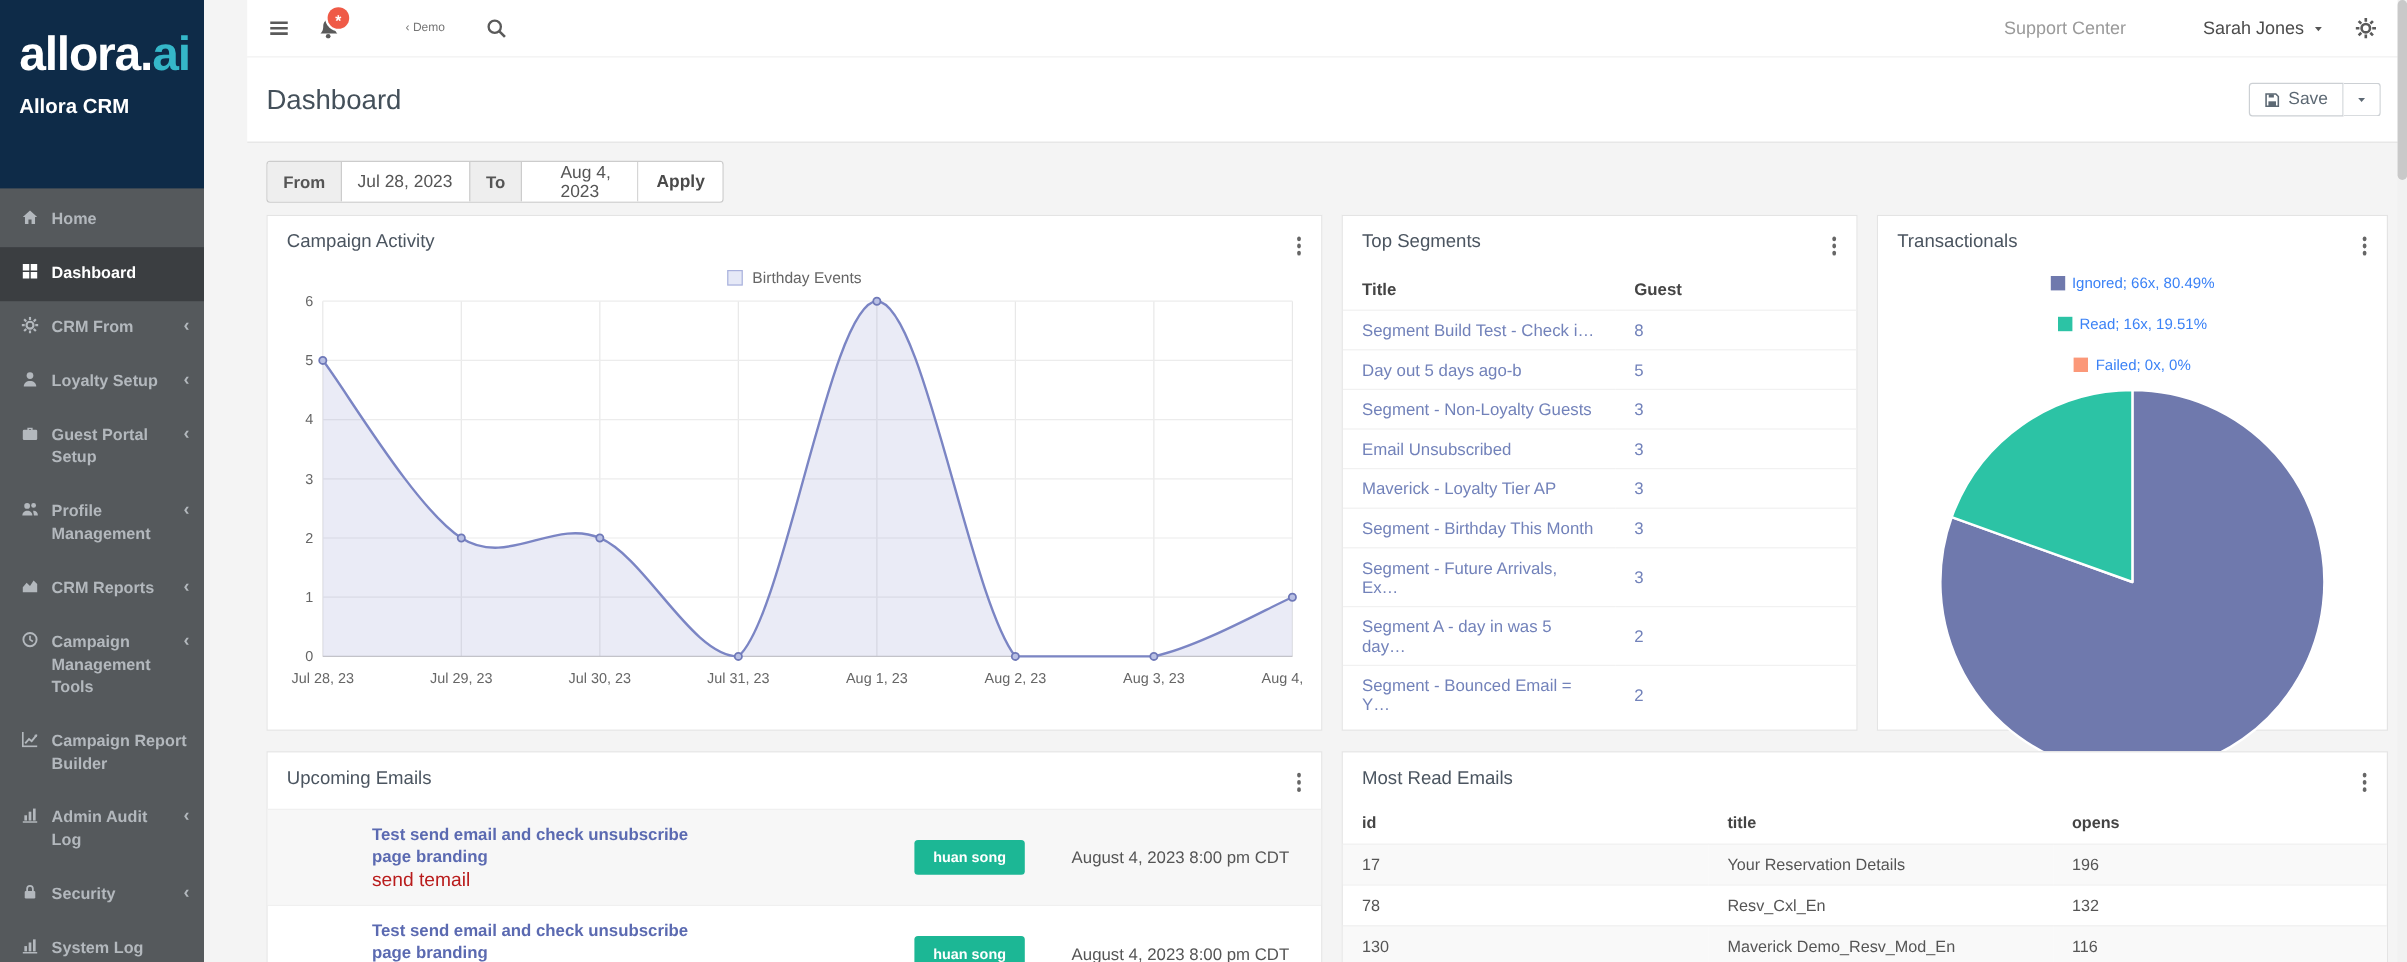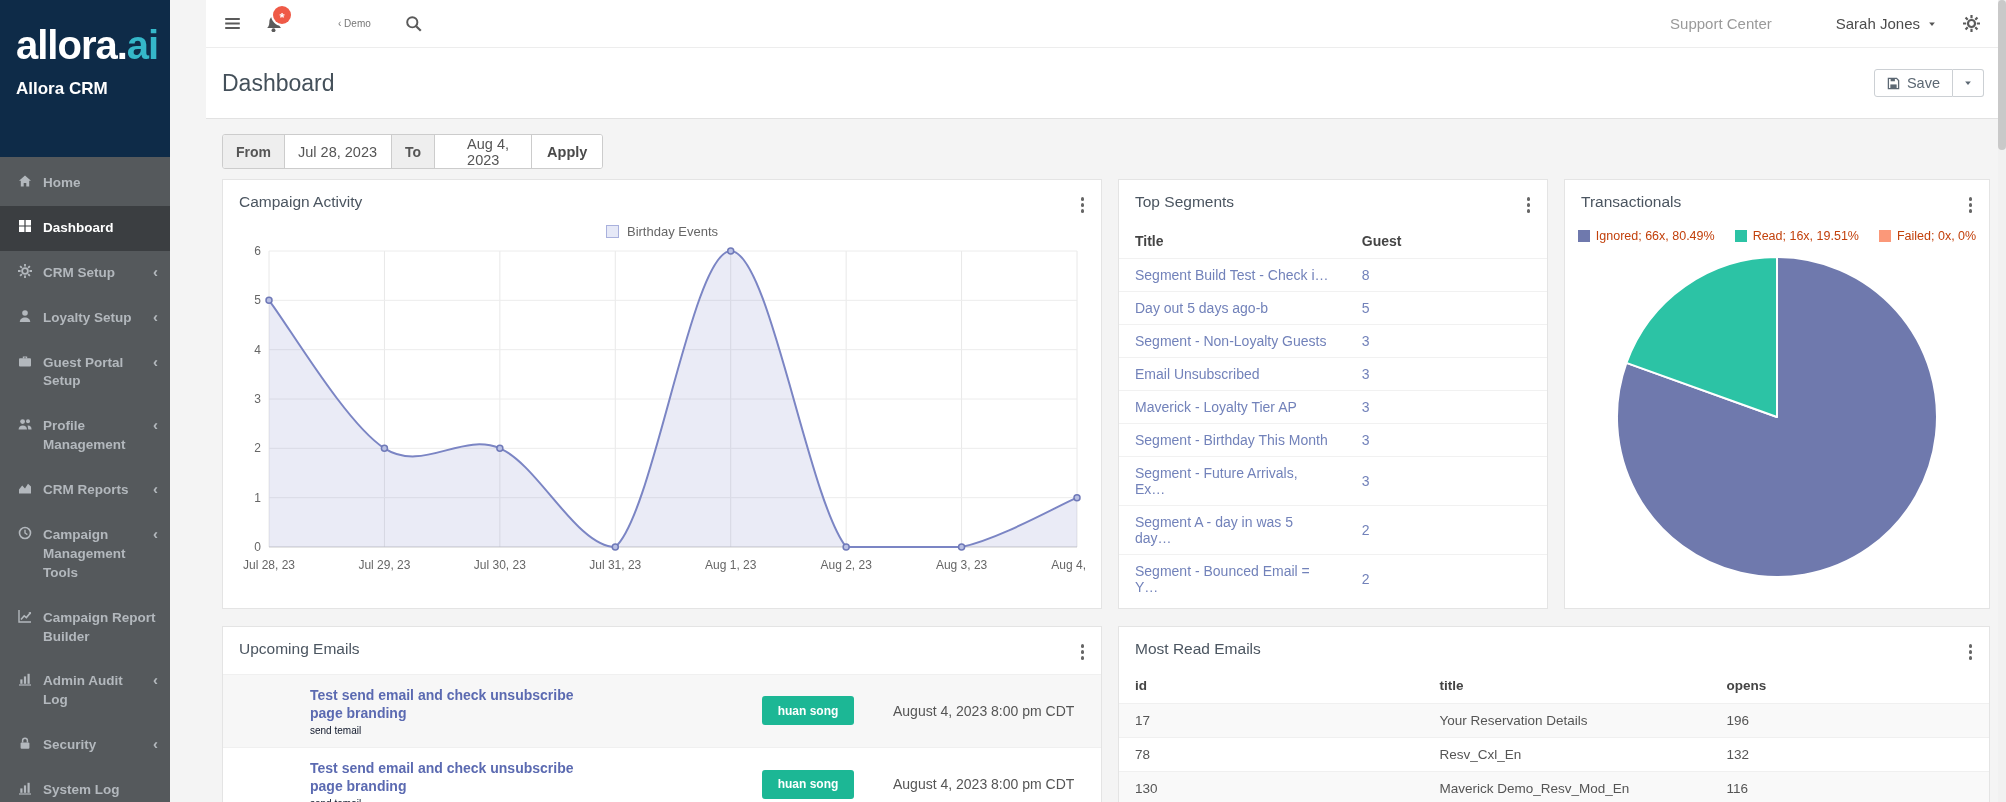--- a/index.html
+++ b/index.html
@@ -69,32 +69,32 @@
   #line-chart text { font-family:"Liberation Sans", sans-serif; }
 
   .card-segments { left:912px; top:59px; width:430px; height:430px; }
   .seg-table { width:100%; border-collapse:collapse; margin-top:6px; }
   .seg-table th { text-align:left; font-size:14px; font-weight:700; color:#444; padding:10px 16px 9px; }
   .seg-table th.g, .seg-table td.g { width:47%; }
   .seg-table td { font-size:14px; color:#7282ba; padding:8px 16px; border-top:1px solid #f1f1f1; }
   .seg-table td.t { cursor:pointer; }
 
   .card-trans { left:1358px; top:59px; width:426px; height:430px; }
-  .pie-legend { display:flex; justify-content:center; align-items:center; gap:20px; margin-top:12px; font-size:12.5px; color:#c2410c; }
+  .pie-legend { display:flex; justify-content:center; align-items:center; gap:20px; margin-top:12px; font-size:12.5px; color:#3b82f6;flex-direction:column; }
   .pl-item { display:flex; align-items:center; gap:6px; cursor:pointer; }
   .pl-sq { width:12px; height:12px; flex:none; }
   #pie-chart { display:block; margin-top:2px; }
 
   .card-upcoming { left:16px; top:506px; width:880px; height:177px; }
   .ue-rows { margin-top:10px; }
   .ue-row { display:flex; align-items:center; padding:11px 16px 11px 87px; border-top:1px solid #f0f0f0; }
   .ue-row:nth-child(odd) { background:#f7f7f7; }
   .ue-main { flex:1; min-width:0; }
   .ue-title { color:#5b6ab1; font-weight:700; font-size:14px; line-height:1.3; max-width:285px; cursor:pointer; }
-  .ue-sub { color:#0f172a; font-size:10px; margin-top:3px; }
+  .ue-sub { color:#b91c1c; font-size:16px; margin-top:3px; }
   .ue-badge { flex:none; width:92px; height:29px; background:#1cb795; color:#fff; font-size:12px; font-weight:700; display:flex; align-items:center; justify-content:center; border-radius:3px; margin-right:39px; }
   .ue-date { flex:none; width:192px; color:#555; font-size:14px; }
 
   .card-mostread { left:912px; top:506px; width:872px; height:177px; }
   .mr-table { width:100%; border-collapse:collapse; margin-top:4px; }
   .mr-table th { text-align:left; font-size:13.5px; font-weight:700; color:#444; padding:10px 16px; }
   .mr-table td { font-size:13.5px; color:#555; padding:9px 16px; border-top:1px solid #f0f0f0; }
   .mr-table tbody tr:nth-child(odd) { background:#f9f9f9; }
   .mr-table .c1 { width:35%; } .mr-table .c2 { width:33%; }
 
@@ -134,21 +134,21 @@
 
       <li class="nav-item">
         <span class="nav-icon">
           <svg viewBox="0 0 14 14" class="icon-svg">
             <circle cx="7" cy="7" r="2.9" fill="none" stroke="currentColor" stroke-width="1.8"></circle>
             <g stroke="currentColor" stroke-width="1.8" fill="none">
               <path d="M7 0v2.6M7 11.4V14M0 7h2.6M11.4 7H14M2.1 2.1l1.8 1.8M10.1 10.1l1.8 1.8M11.9 2.1l-1.8 1.8M3.9 10.1l-1.8 1.8"></path>
             </g>
           </svg>
         </span>
-        <span class="nav-label">CRM Setup</span>
+        <span class="nav-label">CRM From</span>
         <span class="nav-chevron"></span>
       </li>
 
       <li class="nav-item">
         <span class="nav-icon">
           <svg viewBox="0 0 14 14" class="icon-svg">
             <circle cx="7" cy="4" r="2.8"></circle>
             <path d="M1.8 13c0-2.9 2.3-4.6 5.2-4.6s5.2 1.7 5.2 4.6z"></path>
           </svg>
         </span>

